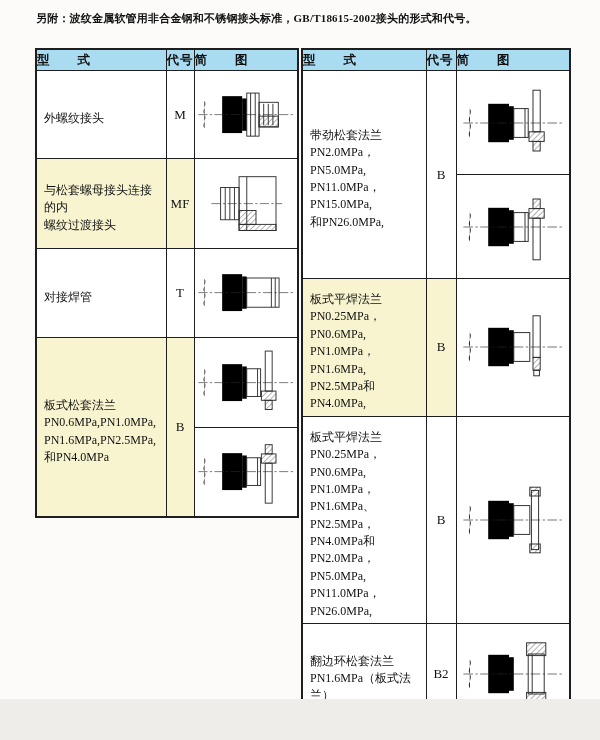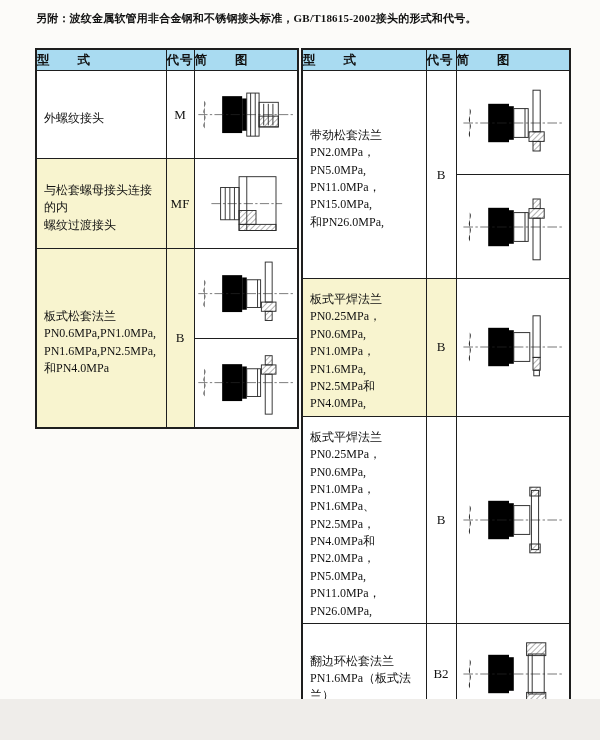--- a/index.html
+++ b/index.html
@@ -103,20 +103,32 @@
         <rect x="32" y="24" width="24" height="42"></rect>
         <path d="M38 24 V66 M44 24 V66 M50 24 V66"></path>
         <rect x="56" y="10" width="48" height="70"></rect>
         <path d="M66 10 V80"></path>
         <rect class="h" x="56" y="54" width="22" height="18"></rect>
         <rect class="h" x="56" y="72" width="48" height="8"></rect>
         <line class="cl" x1="20" y1="45" x2="112" y2="45"></line>
       </svg>
     </td>
   </tr>
+  <tr class="h89">
+    <td class="type">对接焊管</td>
+    <td class="code">T</td>
+    <td class="diagcell">
+      <svg class="diag" viewBox="0 0 130 90">
+        <use href="#hose"></use>
+        <rect x="66" y="26" width="42" height="38"></rect>
+        <path d="M98 26 V64 M103 26 V64"></path>
+        <line class="cl" x1="3" y1="45" x2="127" y2="45"></line>
+      </svg>
+    </td>
+  </tr>
   <tr class="h179 hl">
     <td class="type">板式松套法兰
 PN0.6MPa,PN1.0MPa,
 PN1.6MPa,PN2.5MPa,
 和PN4.0MPa</td>
     <td class="code">B</td>
     <td class="diagcell split">
       <div class="half">
         <svg class="diag" viewBox="0 0 130 90">
           <use href="#hose"></use>

